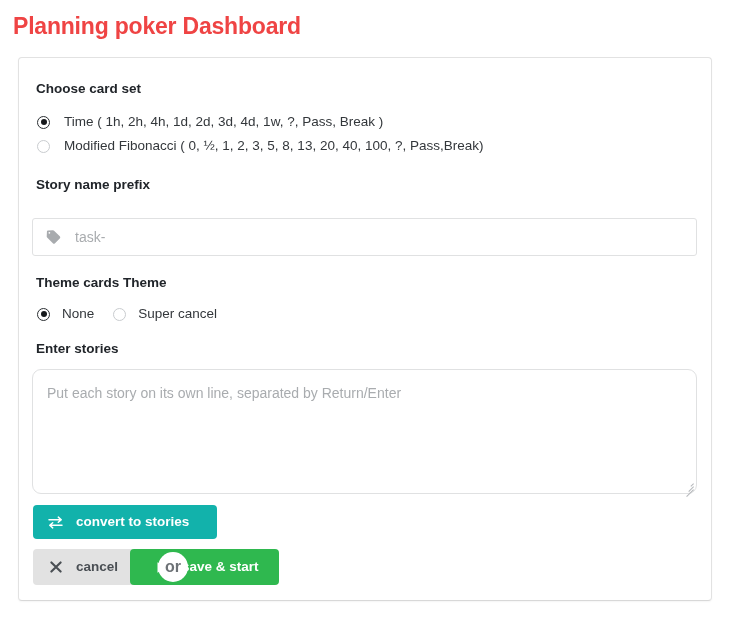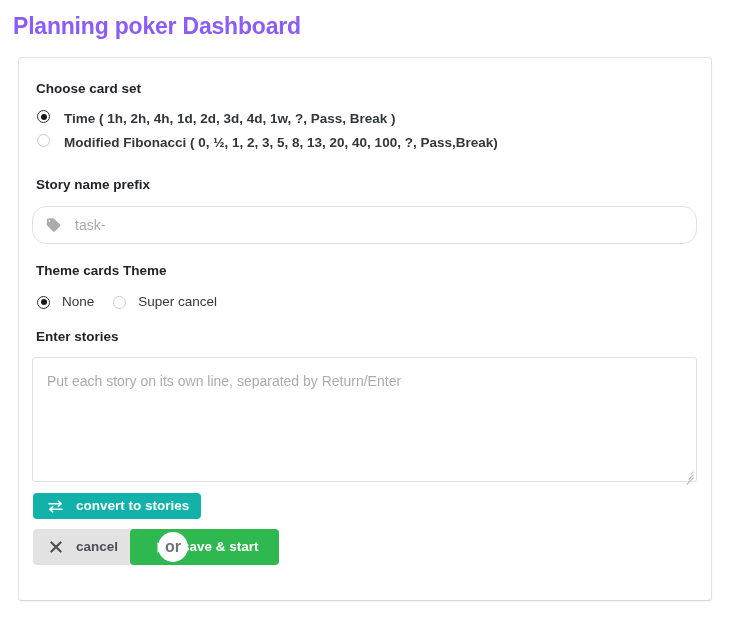--- a/index.html
+++ b/index.html
@@ -21,21 +21,21 @@
     overflow: hidden;
   }
 
   
   .page-title {
     position: absolute;
     left: 13px;
     top: 12px;
     font-size: 23px;
     font-weight: bold;
-    color: #8b5cf6;
+    color: #ef4444;
     letter-spacing: -0.2px;
     line-height: 28px;
     white-space: nowrap;
   }
 
   
   .card {
     position: absolute;
     left: 18px;
     top: 57px;
@@ -60,22 +60,22 @@
     font-weight: bold;
     color: #21252a;
     line-height: 18px;
     margin: 4px;
   }
 
   
   .radio-list { margin-top: 12px; }
   .radio-row {
     display: flex;
+    align-items: center;
     height: 24px;
-    font-weight: bold;
   }
   .radio {
     position: relative;
     width: 13px;
     height: 13px;
     border-radius: 50%;
     border: 1px solid #c9cccf;
     background: #ffffff;
     flex: 0 0 auto;
     margin-left: 5px;
@@ -115,25 +115,25 @@
     align-items: center;
   }
   .radio-inline-item .radio-label {
     margin-left: 12px;
     margin-right: 14px;
   }
 
   
   .input-wrap {
     position: relative;
-    margin-top: 12px;
+    margin-top: 24px;
     width: 665px;
     height: 38px;
     border: 1px solid #e0e1e2;
-    border-radius: 14px;
+    border-radius: 3px;
     background: #ffffff;
   }
   .input-icon {
     position: absolute;
     left: 13px;
     top: 50%;
     transform: translateY(-50%);
     width: 15px;
     height: 15px;
     display: flex;
@@ -156,21 +156,21 @@
     color: #33373b;
   }
   .text-input::placeholder { color: #a9acaf; }
 
   
   .textarea-wrap {
     margin-top: 11px;
     width: 665px;
     height: 125px;
     border: 1px solid #e0e1e2;
-    border-radius: 3px;
+    border-radius: 9px;
     background: #ffffff;
     position: relative;
   }
   .stories-textarea {
     width: 100%;
     height: 100%;
     border: none;
     outline: none;
     resize: none;
     background: transparent;
@@ -203,22 +203,22 @@
   
   .btn {
     display: inline-flex;
     align-items: center;
     border: none;
     border-radius: 4px;
     font-family: "Liberation Sans", sans-serif;
     font-size: 13.5px;
     font-weight: bold;
     cursor: pointer;
-    padding: 0 12px 0 15px;
-    height: 26px;
+    padding: 0 28px 0 15px;
+    height: 34px;
     line-height: 34px;
     white-space: nowrap;
   }
   .btn .btn-icon {
     display: inline-flex;
     align-items: center;
     justify-content: center;
     margin-right: 13px;
     width: 15px;
     height: 15px;

